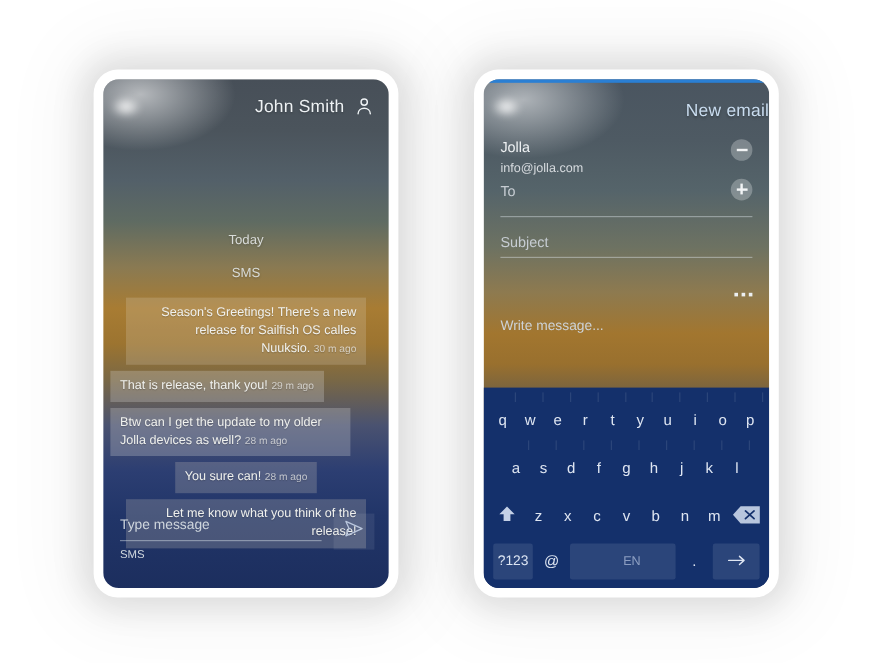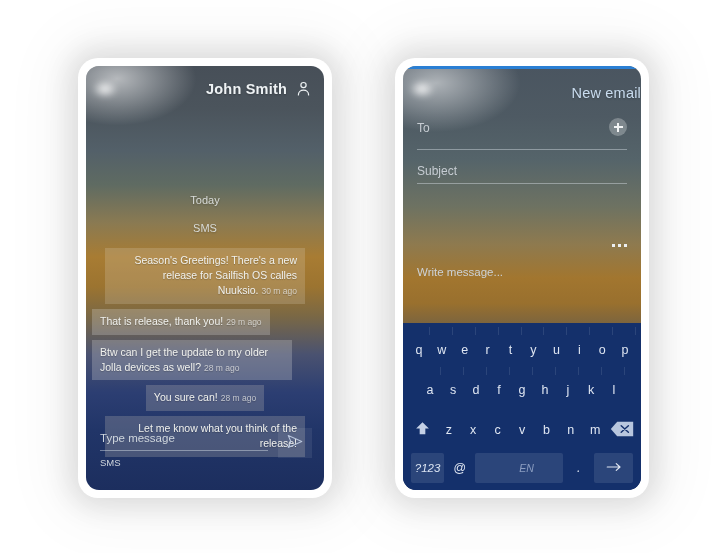--- a/index.html
+++ b/index.html
@@ -90,21 +90,20 @@
     background: #2a7fd4;
     z-index: 5;
   }
 
   
   .msg-header {
     position: absolute; left: 0; right: 0; top: 14px;
     display: flex; align-items: center; justify-content: flex-end;
     padding-right: 12px;
     gap: 8px;
-    font-weight: bold;
   }
   .contact-name {
     color: #eef2f4;
     font-size: 14.5px;
     letter-spacing: 0.2px;
     text-shadow: 0 1px 2px rgba(0,0,0,0.25);
   }
   .person-icon svg { display: block; }
 
   .thread {
@@ -246,21 +245,21 @@
   .key-wide {
     background: rgba(255,255,255,0.10);
     border-radius: 2px;
     color: #dbe4f2;
   }
   .key-num { flex: 1.45; font-size: 11.5px; }
   .key-space { flex: 3.2; color: rgba(190,205,230,0.65); font-size: 10.5px; padding-left: 15px; }
   .key-enter { flex: 1.7; }
   .key-shift { flex: 1.2; }
   .key-bksp  { flex: 1.2; }
-  .krow.row4 { gap: 4px; padding: 0 3px; height: 30px; font-style: italic; }
+  .krow.row4 { gap: 4px; padding: 0 3px; height: 30px; }
   .krow.row4 .key { height: 30px; }
   .krow.row4 .key::after { display: none; }
   .krow.row3 .key::after { display: none; }
 </style>
 </head>
 <body>
 
 <div class="stage">
 
   <div class="phone left">
@@ -337,20 +336,27 @@
       <div class="wall"></div>
       <div class="status-strip"></div>
       <div class="glare"></div>
 
       <div class="email-header">
         <span class="email-title">New email</span>
       </div>
 
       <div class="email-fields">
 
+        <div class="field-row">
+          <div class="from-name">Jolla</div>
+          <div class="from-addr">info@jolla.com</div>
+          <div class="circle-btn">
+            <span class="bar-h"></span>
+          </div>
+        </div>
 
         <div class="field-row">
           <div class="field-label-to">To</div>
           <div class="circle-btn plus">
             <span class="bar-h"></span>
             <span class="bar-v"></span>
           </div>
         </div>
         <div class="field-rule"></div>
 

